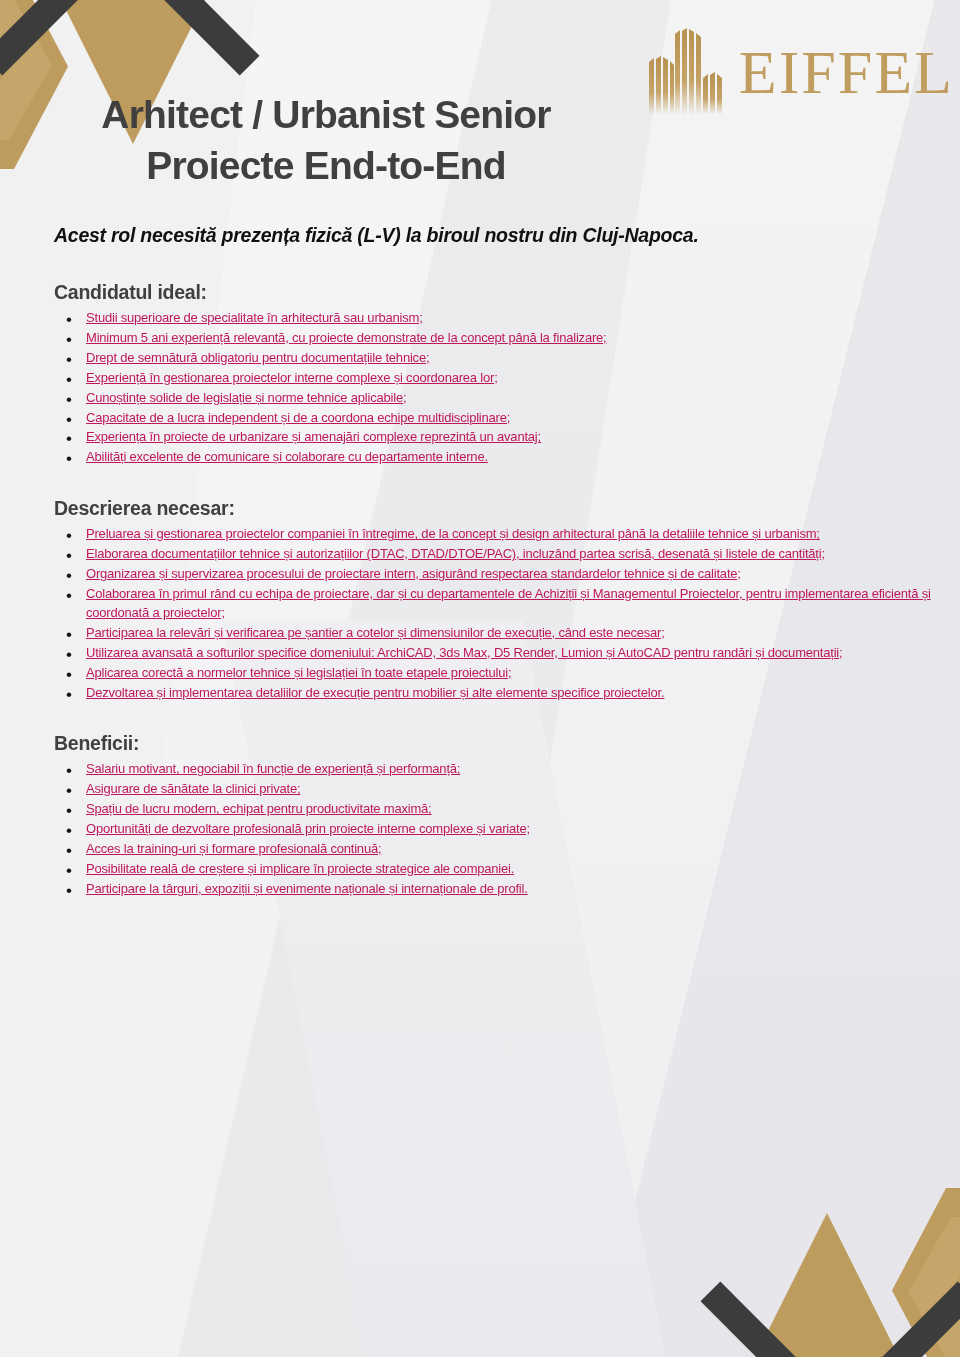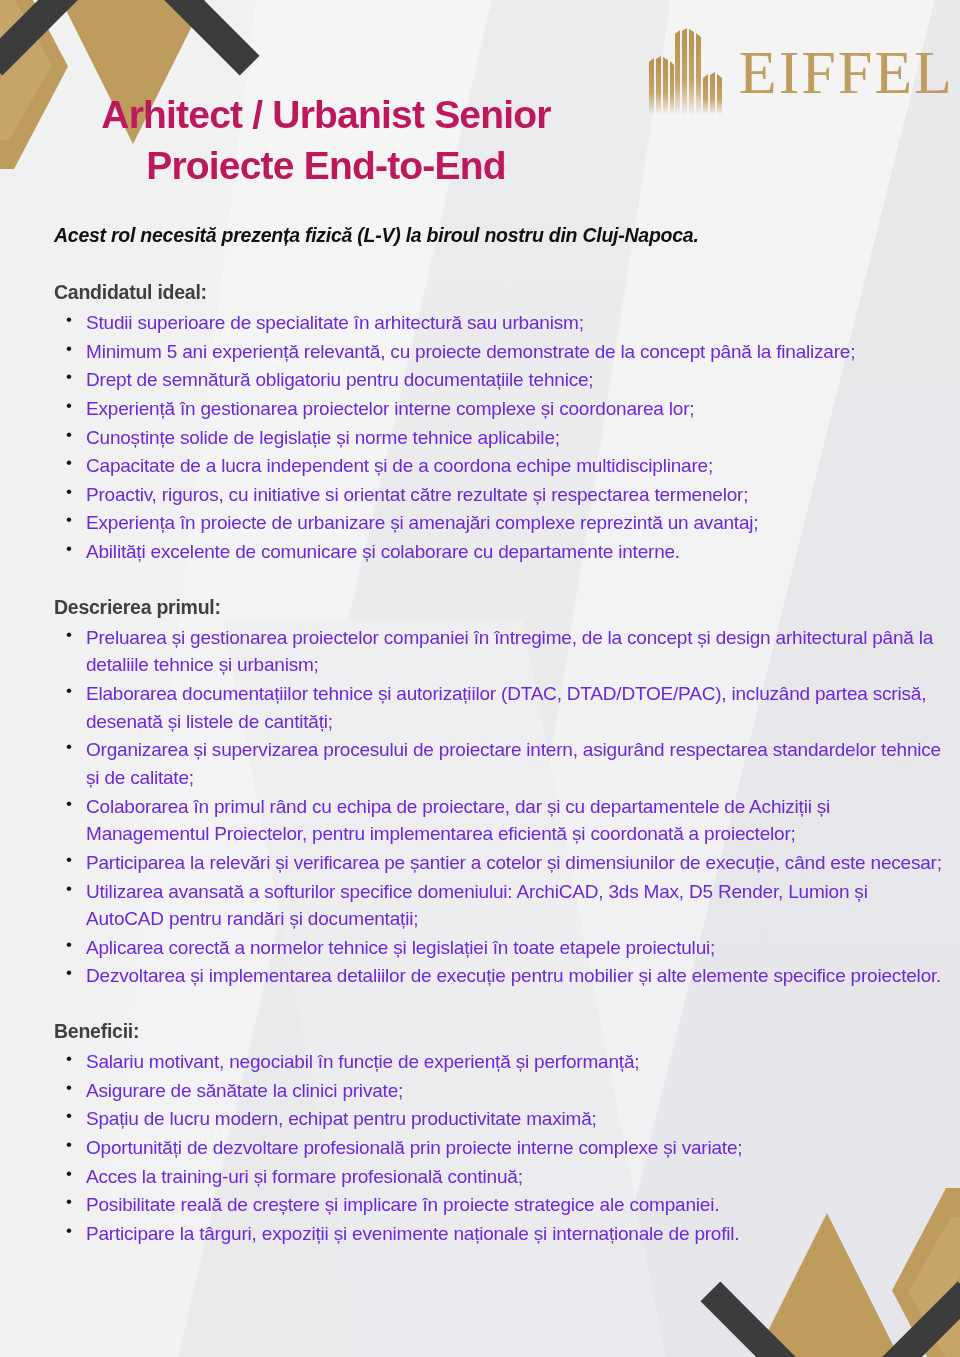--- a/index.html
+++ b/index.html
@@ -61,36 +61,36 @@
   .page { position:relative; z-index:2; width:960px; height:1357px;margin-left:16px; }
 
   .logo { position:absolute; top:26px; right:22px; display:flex;
           align-items:center; gap:14px; }
   .logo-mark { width:78px; height:92px; }
   .logo-word { font-family:"Liberation Serif", serif; font-size:62px;
                letter-spacing:2px; color:#bf9d5f; line-height:1;
                font-weight:400; }
 
   .title { position:absolute; top:90px; left:0; width:620px;
-           text-align:center; color:#be185d;
+           text-align:center; color:#404040;
            font-weight:bold; font-size:39px; line-height:1.30;
            letter-spacing:-0.8px; }
 
   .body { position:absolute; top:224px; left:38px; width:890px; }
 
   .intro { font-weight:bold; font-size:19.5px; color:#101010;
            letter-spacing:-0.25px; margin-bottom:34px;font-style:italic; }
 
   h2 { font-weight:bold; font-size:19.5px; color:#404040;
        letter-spacing:-0.25px; margin-bottom:5px; }
 
   ul { list-style:none; margin:0 0 0 0; padding:0; }
-  li { position:relative; padding-left:32px; font-size:19px;
-       line-height:1.455; color:#6d28d9; letter-spacing:-0.2px;
-       margin-bottom:1px; }
+  li { position:relative; padding-left:32px; font-size:13px;
+       line-height:1.455; color:#be185d; letter-spacing:-0.2px;
+       margin-bottom:1px;text-decoration:underline; }
   li::before { content:"•"; position:absolute; left:12px; top:-1px;
                font-size:17px; color:#17171a; }
 
   .sect { margin-bottom:30px; }
   .sect:last-child { margin-bottom:0; }
 </style>
 </head>
 <body>
 
 <div class="bg">
@@ -155,27 +155,26 @@
     <div id="sections">
         <div class="sect">
           <h2>Candidatul ideal:</h2>
           <ul>
             <li>Studii superioare de specialitate în arhitectură sau urbanism;</li>
             <li>Minimum 5 ani experiență relevantă, cu proiecte demonstrate de la concept până la finalizare;</li>
             <li>Drept de semnătură obligatoriu pentru documentațiile tehnice;</li>
             <li>Experiență în gestionarea proiectelor interne complexe și coordonarea lor;</li>
             <li>Cunoștințe solide de legislație și norme tehnice aplicabile;</li>
             <li>Capacitate de a lucra independent și de a coordona echipe multidisciplinare;</li>
-            <li>Proactiv, riguros, cu initiative si orientat către rezultate și respectarea termenelor;</li>
             <li>Experiența în proiecte de urbanizare și amenajări complexe reprezintă un avantaj;</li>
             <li>Abilități excelente de comunicare și colaborare cu departamente interne.</li>
           </ul>
         </div>
         <div class="sect">
-          <h2>Descrierea primul:</h2>
+          <h2>Descrierea necesar:</h2>
           <ul>
             <li>Preluarea și gestionarea proiectelor companiei în întregime, de la concept și design arhitectural până la detaliile tehnice și urbanism;</li>
             <li>Elaborarea documentațiilor tehnice și autorizațiilor (DTAC, DTAD/DTOE/PAC), incluzând partea scrisă, desenată și listele de cantități;</li>
             <li>Organizarea și supervizarea procesului de proiectare intern, asigurând respectarea standardelor tehnice și de calitate;</li>
             <li>Colaborarea în primul rând cu echipa de proiectare, dar și cu departamentele de Achiziții și Managementul Proiectelor, pentru implementarea eficientă și coordonată a proiectelor;</li>
             <li>Participarea la relevări și verificarea pe șantier a cotelor și dimensiunilor de execuție, când este necesar;</li>
             <li>Utilizarea avansată a softurilor specifice domeniului: ArchiCAD, 3ds Max, D5 Render, Lumion și AutoCAD pentru randări și documentații;</li>
             <li>Aplicarea corectă a normelor tehnice și legislației în toate etapele proiectului;</li>
             <li>Dezvoltarea și implementarea detaliilor de execuție pentru mobilier și alte elemente specifice proiectelor.</li>
           </ul>

